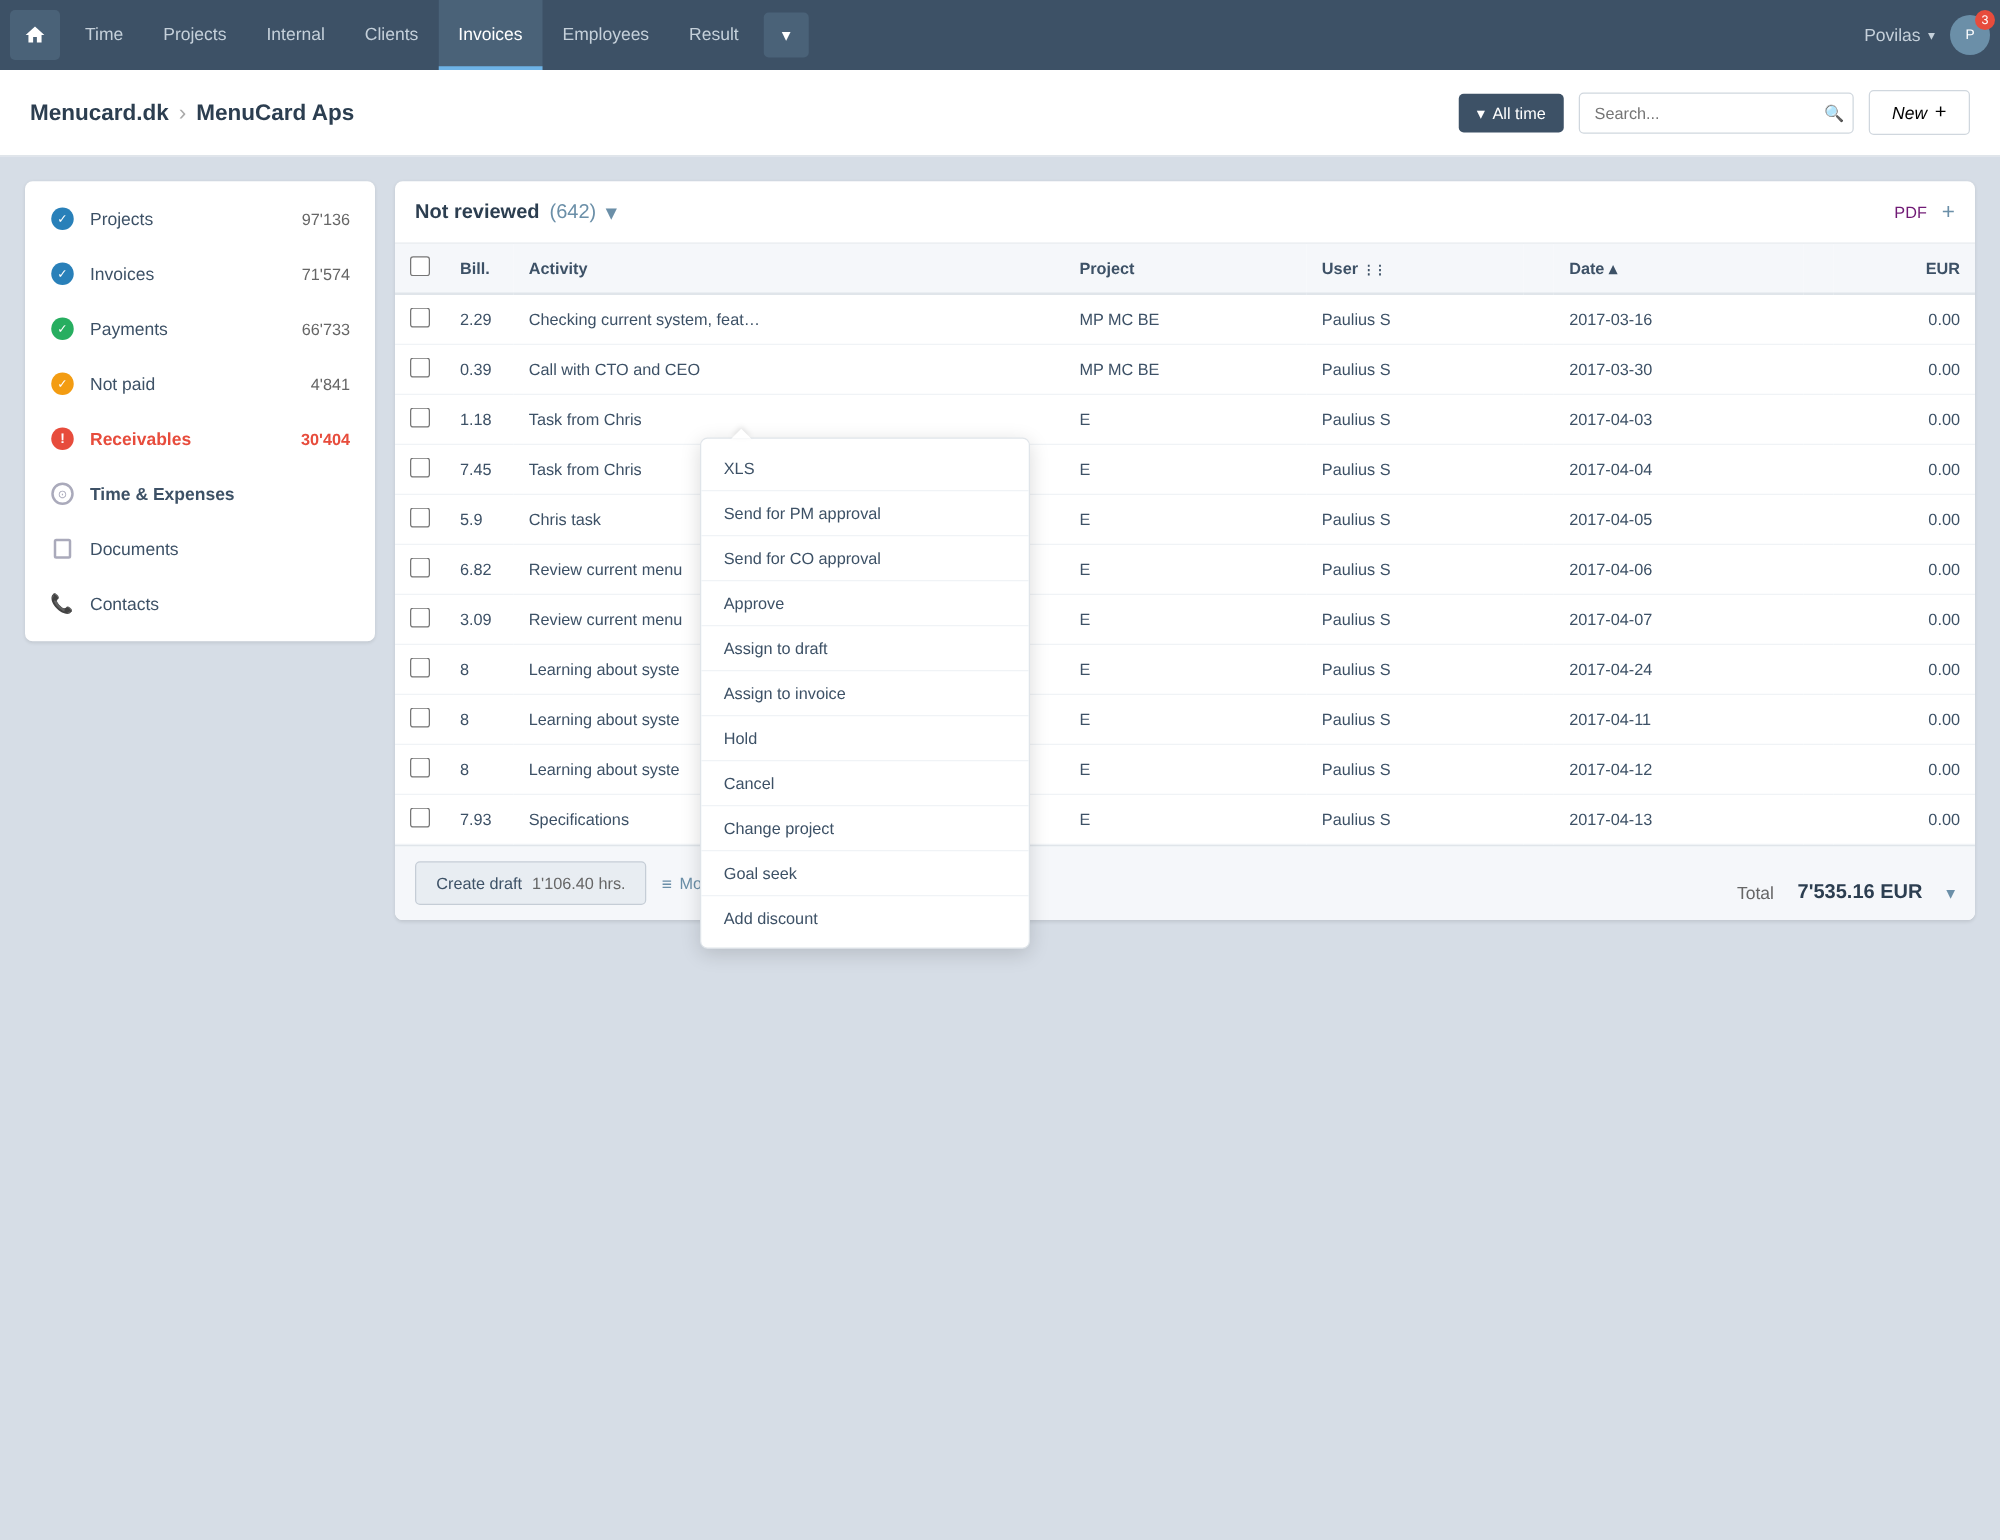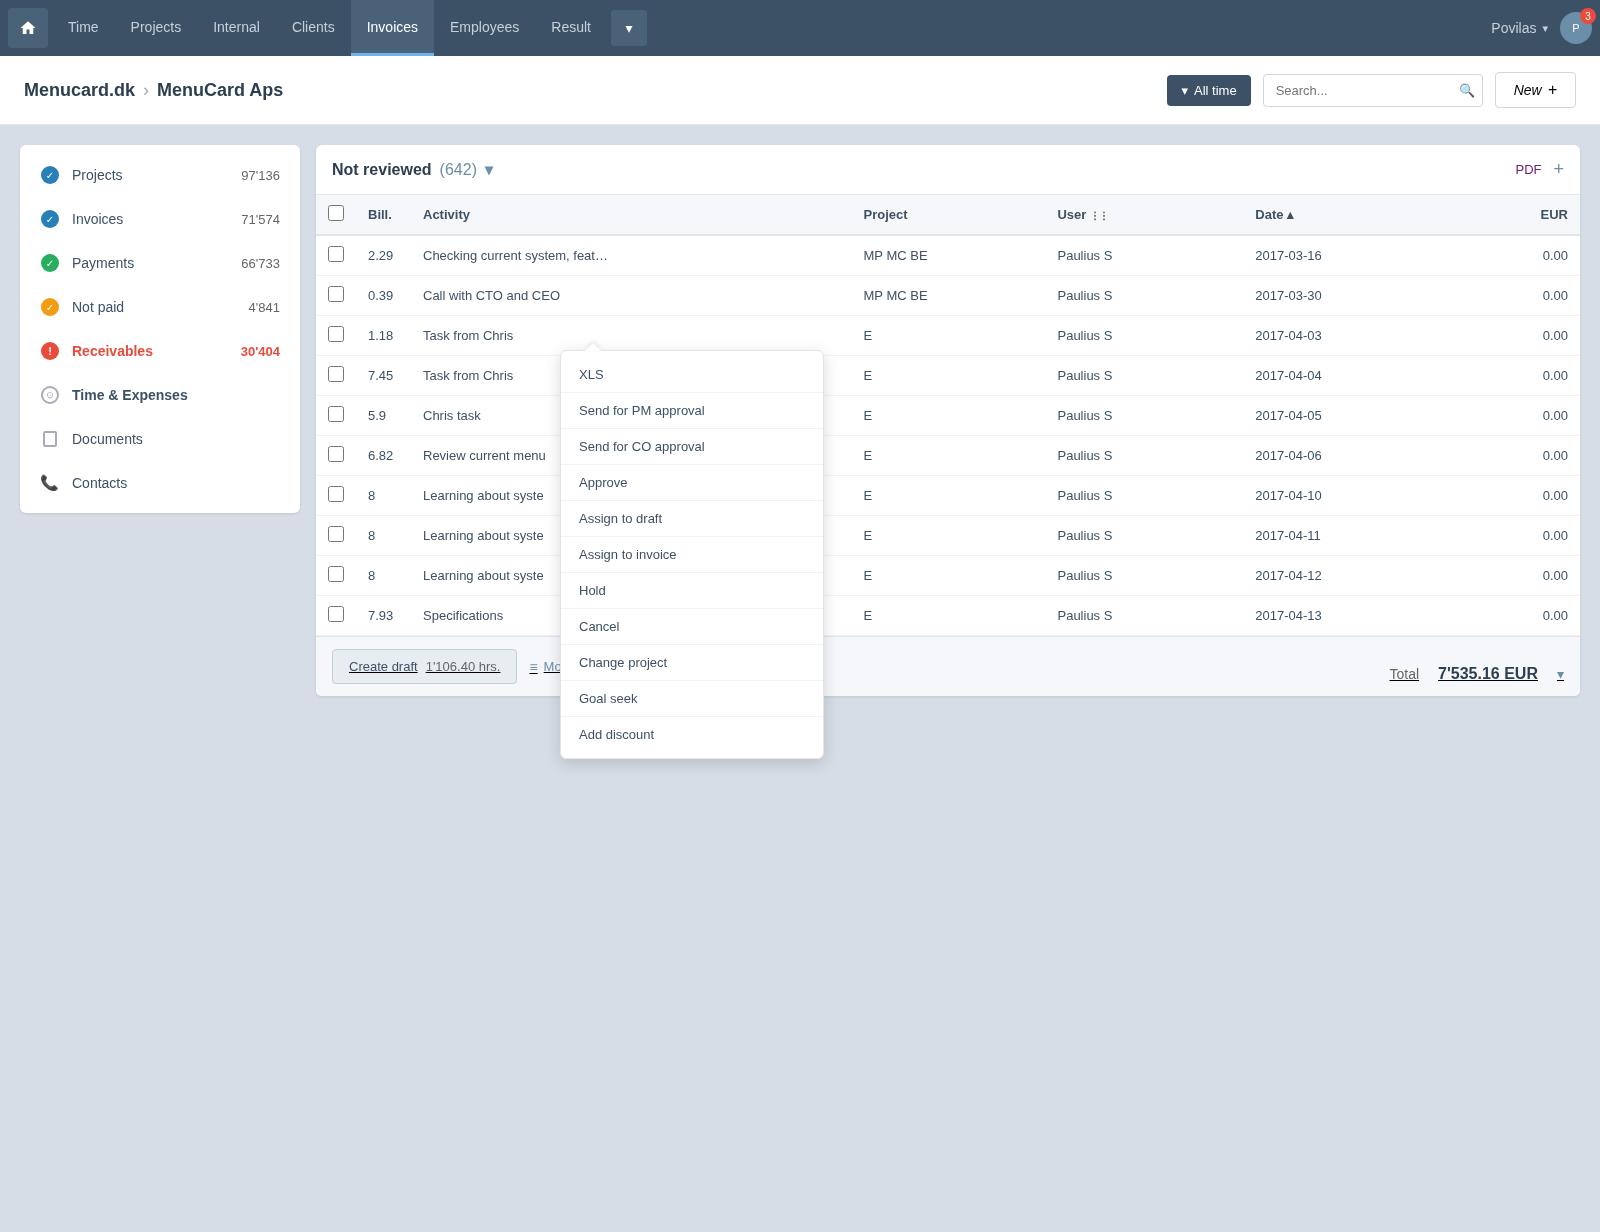--- a/index.html
+++ b/index.html
@@ -66,21 +66,21 @@
     .data-table td.right { text-align: right; }
     .check-col { width: 30px; }
     .bill-col { width: 55px; }
     .activity-col { max-width: 200px; }
     .activity-text { overflow: hidden; text-overflow: ellipsis; white-space: nowrap; max-width: 190px; }
 
     
     .cb { width: 16px; height: 16px; border: 1px solid #ccc; border-radius: 3px; cursor: pointer; }
 
     
-    .footer-bar { background: #f5f7fa; border-top: 1px solid #e0e5ea; padding: 12px 16px; display: flex; gap: 12px; text-decoration: underline; }
+    .footer-bar { background: #f5f7fa; border-top: 1px solid #e0e5ea; padding: 12px 16px; display: flex; gap: 12px; }
     .create-draft-btn { background: #e8edf2; border: 1px solid #c5cdd6; border-radius: 4px; padding: 9px 16px; cursor: pointer; font-size: 13px; color: #3d5166; display: flex; align-items: center; gap: 8px; }
     .hrs-badge { color: #666; }
     .more-btn { display: flex; align-items: center; gap: 6px; color: #6b8fa8; cursor: pointer; font-size: 13px; }
     .total-right { margin-left: auto; font-size: 14px; color: #2c3e50; display: flex; align-items: center; gap: 19px; margin-top: 14px; }
     .total-label { color: #666; }
     .total-amount { font-weight: 700; font-size: 16px; }
     .dropdown-arrow { color: #6b8fa8; }
     .context-menu { position: absolute; background: white; border: 1px solid #e0e5ea; border-radius: 6px; box-shadow: 0 4px 16px rgba(0,0,0,0.15); z-index: 200; width: 264px; padding: 6px 0; top: 350px; left: 560px; }
     .context-menu-item { padding: 10px 18px; cursor: pointer; font-size: 13px; color: #3d5166; border-bottom: 1px solid #f0f3f6; }
     .context-menu-item:last-child { border-bottom: none; }
@@ -331,28 +331,41 @@
               </td>
       <td>E</td>
       <td>Paulius S</td>
       <td></td>
       <td>2017-04-06</td>
       <td></td>
       <td class="right">0.00</td>
     </tr>
             <tr>
       <td class="check-col"><input type="checkbox" class="cb" style=""></td>
+      <td class="bill-col">3.09</td>
+      <td class="activity-col">
+                <div class="activity-text" title="Review current menu">Review current menu</div>
+              </td>
+      <td>E</td>
+      <td>Paulius S</td>
+      <td></td>
+      <td>2017-04-07</td>
+      <td></td>
+      <td class="right">0.00</td>
+    </tr>
+            <tr>
+      <td class="check-col"><input type="checkbox" class="cb" style=""></td>
       <td class="bill-col">8</td>
       <td class="activity-col">
                 <div class="activity-text" title="Learning about syste">Learning about syste</div>
               </td>
       <td>E</td>
       <td>Paulius S</td>
       <td></td>
-      <td>2017-04-10</td>
+      <td>2017-04-24</td>
       <td></td>
       <td class="right">0.00</td>
     </tr>
             <tr>
       <td class="check-col"><input type="checkbox" class="cb" style=""></td>
       <td class="bill-col">8</td>
       <td class="activity-col">
                 <div class="activity-text" title="Learning about syste">Learning about syste</div>
               </td>
       <td>E</td>

